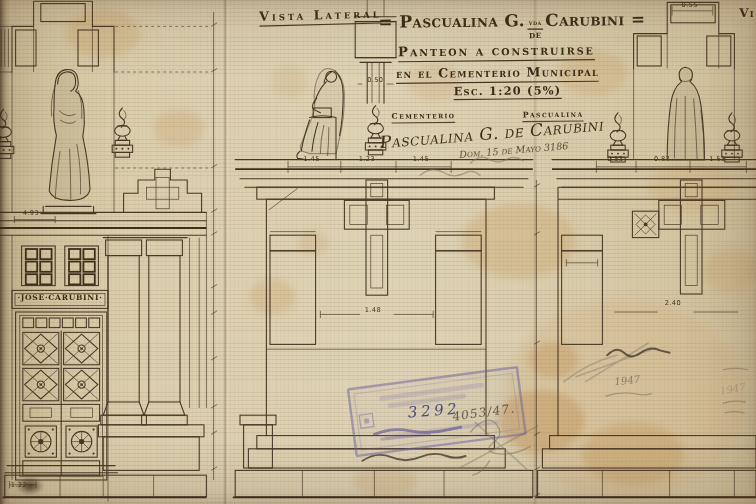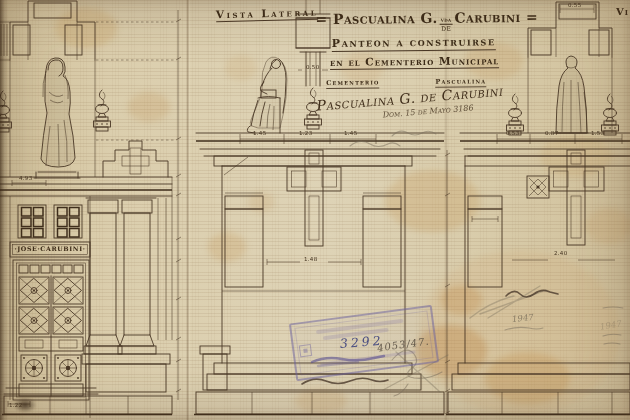--- a/index.html
+++ b/index.html
@@ -36,21 +36,21 @@
 
   
   .hand{font-family:"DejaVu Serif","Liberation Serif",serif;font-variant:small-caps;color:#3c2b18;}
   .label-vista{font-size:10.5px;font-weight:700;letter-spacing:2.5px;
     border-bottom:1.1px solid #4a3826;padding-bottom:1px;transform:rotate(-1.5deg);white-space:nowrap;}
   .label-vi{font-size:10px;font-weight:700;letter-spacing:1px;}
   #titleblock{left:316px;top:10px;width:214px;transform:rotate(-.6deg);}
   .t-main{font-size:14px;font-weight:700;letter-spacing:.4px;white-space:nowrap;}
   .stack{display:inline-flex;flex-direction:column;align-items:center;line-height:1;vertical-align:1px;margin:0 2px;}
   .stack .sup{font-size:5.5px;border-bottom:.8px solid currentColor;padding:0 1px;font-weight:700;}
-  .stack .mid{font-size:8px;font-weight:400;}
+  .stack .mid{font-size:8px;font-weight:700;}
   .t-sub1{display:block;width:fit-content;font-size:11px;font-weight:700;letter-spacing:1.6px;
     border-bottom:1.2px solid #4a3826;padding-bottom:1px;margin:3px 0 0 16px;white-space:nowrap;}
   .t-sub2{display:block;width:fit-content;font-size:10.5px;font-weight:700;letter-spacing:1px;
     border-bottom:1.2px solid #4a3826;padding-bottom:1px;margin:4px 0 0 14px;white-space:nowrap;}
   .t-scale{display:block;width:fit-content;font-size:9.5px;font-weight:700;letter-spacing:1px;
     border-bottom:1px solid #4a3826;margin:2px 0 0 62px;}
   .t-roles{display:flex;gap:56px;margin:9px 0 0 10px;font-size:6.5px;letter-spacing:1.2px;font-weight:700;}
   .t-roles span{border-bottom:.8px solid rgba(74,56,38,.9);padding-bottom:1px;}
   .t-sig{display:block;font-style:italic;font-size:14px;color:#402e1b;transform:rotate(-4deg);
     margin-top:1px;white-space:nowrap;letter-spacing:.5px;}
@@ -411,20 +411,21 @@
 
   <div class="abs txt hand" id="titleblock">
     <div class="t-main">
       <span>= Pascualina G.</span><span class="stack">
           <span class="sup">vda</span>
           <span class="mid">de</span>
         </span><span>Carubini =</span>
     </div>
     <span class="t-sub1">Panteon a construirse</span>
     <span class="t-sub2">en el Cementerio Municipal</span>
+    <span class="t-scale">Esc. 1:20 (5%)</span>
     <div class="t-roles">
       <span>Cementerio</span>
       <span>Pascualina</span>
     </div>
     <span class="t-sig">Pascualina G. de Carubini</span>
     <span class="t-addr">Dom. 15 de Mayo 3186</span>
   </div>
 
   <div class="abs txt nameplate">·JOSE·CARUBINI·</div>
 

